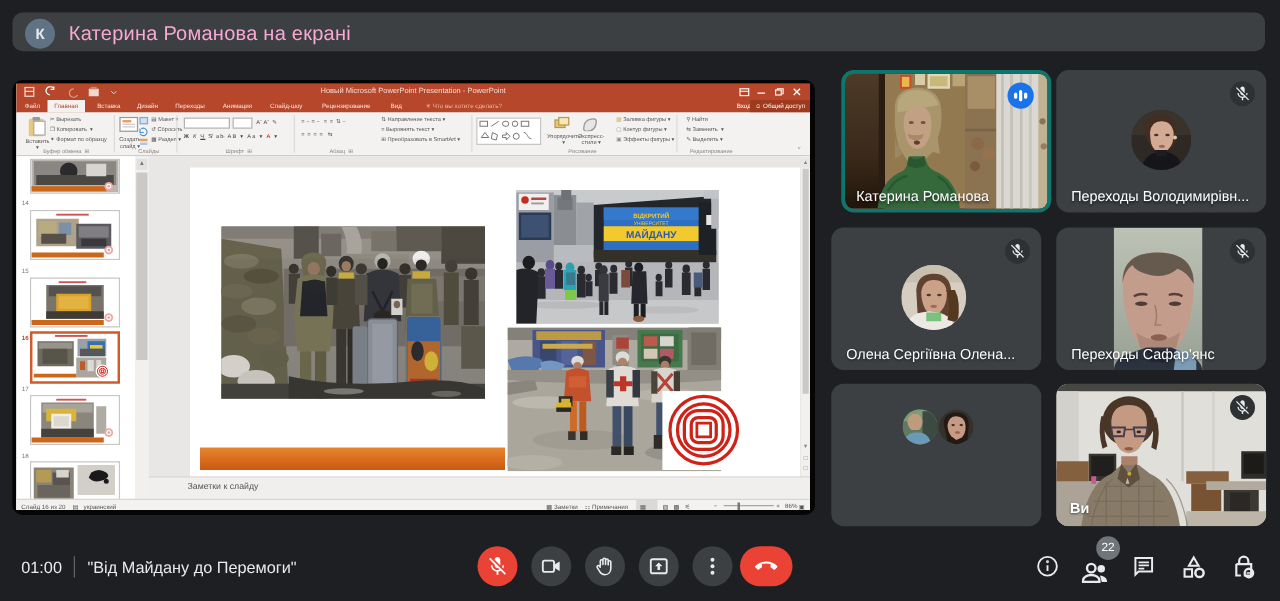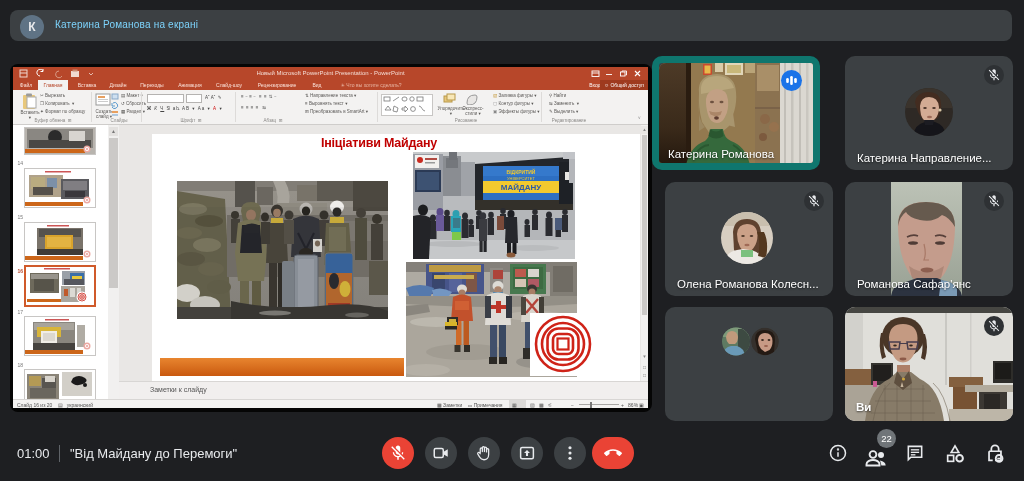--- a/index.html
+++ b/index.html
@@ -4,21 +4,21 @@
 <style>
   * { margin:0; padding:0; box-sizing:border-box; }
   html,body { width:1024px; height:481px; overflow:hidden; }
   body { background:#1e1f22; font-family:"Liberation Sans", sans-serif; position:relative; }
   .abs { position:absolute; }
 
   
   #topbar { left:10px; top:10px; width:1002px; height:31px; background:#3c4043; border-radius:8px; }
   #topbar .av { left:10px; top:5px; width:24px; height:24px; border-radius:50%; background:#5f7385;
     color:#e8eaed; font-size:12px; font-weight:bold; text-align:center; line-height:24px; }
-  #topbar .nm { left:45px; top:9px; font-size:10px; color:#7dd3fc; letter-spacing:.2px; }
+  #topbar .nm { left:45px; top:9px; font-size:16px; color:#f9a8d4; letter-spacing:.2px; }
 
   
   #share { left:10px; top:64px; width:642px; height:348px; background:#050505; border-radius:8px; }
   #ppt { left:3px; top:3px; width:635px; height:341px; background:#f3f2f1; overflow:hidden; }
   #titlebar { left:0; top:0; width:635px; height:13px; background:#b7472a; color:#fff; }
   #titlebar .t { width:100%; text-align:center; font-size:6px; line-height:13px; color:#f4dcd4; }
   #tabrow { left:0; top:13px; width:635px; height:10px; background:#b7472a; }
   .tab { position:absolute; top:0; height:10px; font-size:5px; color:#fbe2da; line-height:10px; text-align:center; }
   #tab-sel { left:25px; width:30px; background:#f3f2f1; color:#b7472a; }
   #ribbon { left:0; top:23px; width:635px; height:35px; background:#f3f2f1; border-bottom:1px solid #cfcdcb; }
@@ -319,21 +319,20 @@
       <div class="abs" style="left:496px;top:0;width:17px;height:9px;background:#dbd9d7;"></div>
       <div class="rtxt" style="left:499px;top:2px;font-size:5px;color:#555;">▦</div>
       <div class="rtxt" style="left:517px;top:2px;font-size:5px;color:#555;">▧ &nbsp; ▩ &nbsp; ⚟</div>
       <div class="rtxt" style="left:558px;top:2px;font-size:5px;color:#555;">−</div>
       <div class="abs" style="left:566px;top:4px;width:40px;height:1px;background:#a8a6a4;"></div>
       <div class="abs" style="left:577px;top:1.5px;width:2px;height:6px;background:#777;"></div>
       <div class="rtxt" style="left:608px;top:2px;font-size:5px;color:#555;">+ &nbsp; 86%</div>
       <div class="rtxt" style="left:626px;top:2px;font-size:5px;color:#555;">▣</div>
     </div>
     <div id="slide" class="abs">
-      <div id="slidetitle" class="abs">Ініціативи Майдану</div>
       <div id="orangebar" class="abs"></div>
       <div id="photo1" class="abs" style="left:25px;top:47px;width:211px;height:138px;">
         <svg width="211" height="138" viewBox="0 0 211 138">
           <defs>
             <linearGradient id="sky1" x1="0" y1="0" x2="0" y2="1">
               <stop offset="0" stop-color="#96928a"></stop>
                 <stop offset="1" stop-color="#8a8680"></stop>
             </linearGradient>
           </defs>
           <rect width="211" height="138" fill="url(#sky1)"></rect>
@@ -598,21 +597,21 @@
             <rect x="17.5" y="15.5" width="31" height="31" rx="11"></rect>
             <rect x="23" y="21" width="20" height="20" rx="5.5"></rect>
             <rect x="27.5" y="25.5" width="11" height="11" stroke-width="2.2"></rect>
           </g>
         </svg>
       </div>
     </div>
   </div>
 </div>
 
-<div class="tile" style="left:652px;top:56px;border:7px solid #0f766e;" id="tile1">
+<div class="tile" style="left:673px;top:56px;border:3px solid #0f766e;" id="tile1">
   <svg width="162" height="108" viewBox="0 0 162 108" style="position:absolute;left:0;top:0;border-radius:7px;">
     <defs>
       <linearGradient id="t1wood" x1="0" y1="0" x2="0" y2="1">
         <stop offset="0" stop-color="#4d3a27"></stop>
           <stop offset="0.6" stop-color="#3a2a1a"></stop>
           <stop offset="1" stop-color="#20150c"></stop>
       </linearGradient>
     </defs>
     <rect width="162" height="108" fill="#93794f"></rect>
     <rect x="0" y="0" width="30" height="108" fill="url(#t1wood)"></rect>
@@ -678,21 +677,21 @@
       <path d="M10 14 q2 -10 13 -10 q12 0 13 11 q1 9 -3 15 l-7 4 -8 -2 q-6 -7 -8 -18z" fill="#432c20"></path>
       <path d="M15 18 q1 -9 9 -9 q9 0 10 10 q0 8 -4 12 q-3 4 -7 3 q-5 -1 -7 -7 q-1 -5 -1 -9z" fill="#d3ab94"></path>
       <ellipse cx="20" cy="20" rx="1.8" ry="1" fill="#4a332a"></ellipse>
         <ellipse cx="29" cy="20" rx="1.8" ry="1" fill="#4a332a"></ellipse>
       <ellipse cx="24.5" cy="29" rx="2.5" ry="1.3" fill="#9c6a58"></ellipse>
       <circle cx="35" cy="22" r="1.6" fill="#d8c8a8"></circle>
       <path d="M8 48 q2 -12 12 -14 l4 -1 6 1 q10 3 11 14z" fill="#15151a"></path>
       <path d="M19 32 h10 l-1 5 h-8z" fill="#1c1c22"></path>
     </g>
   </svg>
-  <div class="tname">Катерина Направление...</div>
+  <div class="tname">Переходы Володимирівн...</div>
   <div class="micoff">
       <svg width="14" height="14" viewBox="0 0 24 24">
         <path fill="#e8eaed" d="M19 11h-1.7c0 .74-.16 1.43-.43 2.05l1.23 1.23c.56-.98.9-2.09.9-3.28zm-4.02.17c0-.06.02-.11.02-.17V5c0-1.66-1.34-3-3-3S9 3.34 9 5v.18l5.98 5.99zM4.27 3L3 4.27l6.01 6.01V11c0 1.66 1.33 3 2.99 3 .22 0 .44-.03.65-.08l1.66 1.66c-.71.33-1.5.52-2.31.52-2.76 0-5.3-2.1-5.3-5.1H5c0 3.41 2.72 6.23 6 6.72V21h2v-3.28c.91-.13 1.77-.45 2.54-.9L19.73 21 21 19.73 4.27 3z"></path>
       </svg>
     </div>
 </div>
 <div class="tile" style="left:665px;top:182px;" id="tile3">
   <svg class="abs" style="left:56px;top:30px;" width="52" height="52" viewBox="0 0 52 52">
     <defs>
         <clipPath id="av3">
@@ -705,21 +704,21 @@
       <path d="M12 20 q1 -13 14 -13 q13 0 14 14 l-1 18 -8 9 h-10 l-8 -10z" fill="#5f422f"></path>
       <path d="M16 22 q1 -10 10 -10 q10 0 10.5 11 q0 8 -4 13 q-3 4 -6.5 4 q-4 0 -7 -5 q-3 -6 -3 -13z" fill="#cba188"></path>
       <ellipse cx="22" cy="24" rx="1.8" ry="1" fill="#503a2c"></ellipse>
         <ellipse cx="30.5" cy="24" rx="1.8" ry="1" fill="#503a2c"></ellipse>
       <ellipse cx="26" cy="33" rx="2.6" ry="1.3" fill="#a06a56"></ellipse>
       <path d="M2 52 q3 -12 14 -14 l6 -1 7 1 q12 2 14 14z" fill="#ece9e4"></path>
       <path d="M20 38 h12 v7 h-12z" fill="#7bc17e"></path>
       <path d="M36 20 q4 10 1 24 l8 2 q3 -16 -2 -26z" fill="#54381f"></path>
     </g>
   </svg>
-  <div class="tname">Олена Романова Колесн...</div>
+  <div class="tname">Олена Сергіївна Олена...</div>
   <div class="micoff">
       <svg width="14" height="14" viewBox="0 0 24 24">
         <path fill="#e8eaed" d="M19 11h-1.7c0 .74-.16 1.43-.43 2.05l1.23 1.23c.56-.98.9-2.09.9-3.28zm-4.02.17c0-.06.02-.11.02-.17V5c0-1.66-1.34-3-3-3S9 3.34 9 5v.18l5.98 5.99zM4.27 3L3 4.27l6.01 6.01V11c0 1.66 1.33 3 2.99 3 .22 0 .44-.03.65-.08l1.66 1.66c-.71.33-1.5.52-2.31.52-2.76 0-5.3-2.1-5.3-5.1H5c0 3.41 2.72 6.23 6 6.72V21h2v-3.28c.91-.13 1.77-.45 2.54-.9L19.73 21 21 19.73 4.27 3z"></path>
       </svg>
     </div>
 </div>
 <div class="tile" style="left:845px;top:182px;" id="tile4">
   <svg class="abs" style="left:46px;top:0;" width="71" height="114" viewBox="0 0 71 114">
     <defs>
         <linearGradient id="t4bg" x1="0" y1="0" x2="0" y2="1">
@@ -733,21 +732,21 @@
     <ellipse cx="22" cy="61" rx="5" ry="1.8" fill="#4f3c36"></ellipse>
       <ellipse cx="49" cy="61" rx="5" ry="1.8" fill="#4f3c36"></ellipse>
     <path d="M16 55 q6 -3 11 -1 M44 54 q6 -2 11 1" stroke="#57403a" stroke-width="1.8" fill="none"></path>
     <path d="M33 62 q2.5 10 0 16 l5 0" stroke="#a87866" stroke-width="1.2" fill="none"></path>
     <ellipse cx="36" cy="88" rx="6.5" ry="2.6" fill="#8d5f50"></ellipse>
     <path d="M18 84 q17 12 35 0 l-3 12 q-14 9 -29 0z" fill="#7a5a4c" opacity="0.3"></path>
     <path d="M0 114 q1 -10 12 -13 l14 -5 20 0 14 6 q10 4 11 12z" fill="#2c3340"></path>
     <path d="M50 98 q12 1 16 9 l0 7 h-18z" fill="#7a9ab5"></path>
     <path d="M26 98 h22 l-4 10 h-14z" fill="#232936"></path>
   </svg>
-  <div class="tname">Романова Сафар'янс</div>
+  <div class="tname">Переходы Сафар'янс</div>
   <div class="micoff">
       <svg width="14" height="14" viewBox="0 0 24 24">
         <path fill="#e8eaed" d="M19 11h-1.7c0 .74-.16 1.43-.43 2.05l1.23 1.23c.56-.98.9-2.09.9-3.28zm-4.02.17c0-.06.02-.11.02-.17V5c0-1.66-1.34-3-3-3S9 3.34 9 5v.18l5.98 5.99zM4.27 3L3 4.27l6.01 6.01V11c0 1.66 1.33 3 2.99 3 .22 0 .44-.03.65-.08l1.66 1.66c-.71.33-1.5.52-2.31.52-2.76 0-5.3-2.1-5.3-5.1H5c0 3.41 2.72 6.23 6 6.72V21h2v-3.28c.91-.13 1.77-.45 2.54-.9L19.73 21 21 19.73 4.27 3z"></path>
       </svg>
     </div>
 </div>
 <div class="tile" style="left:665px;top:307px;" id="tile5">
   <svg class="abs" style="left:57px;top:20px;" width="58" height="29" viewBox="0 0 58 29">
     <defs>
         <clipPath id="av5a">

